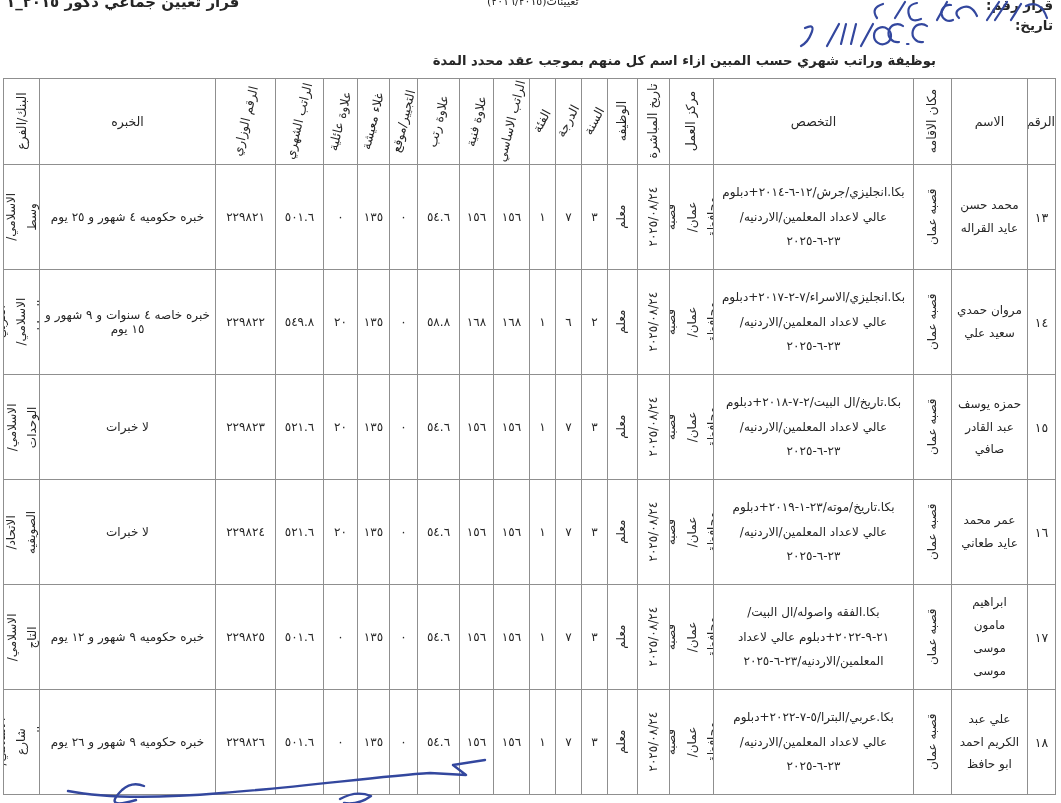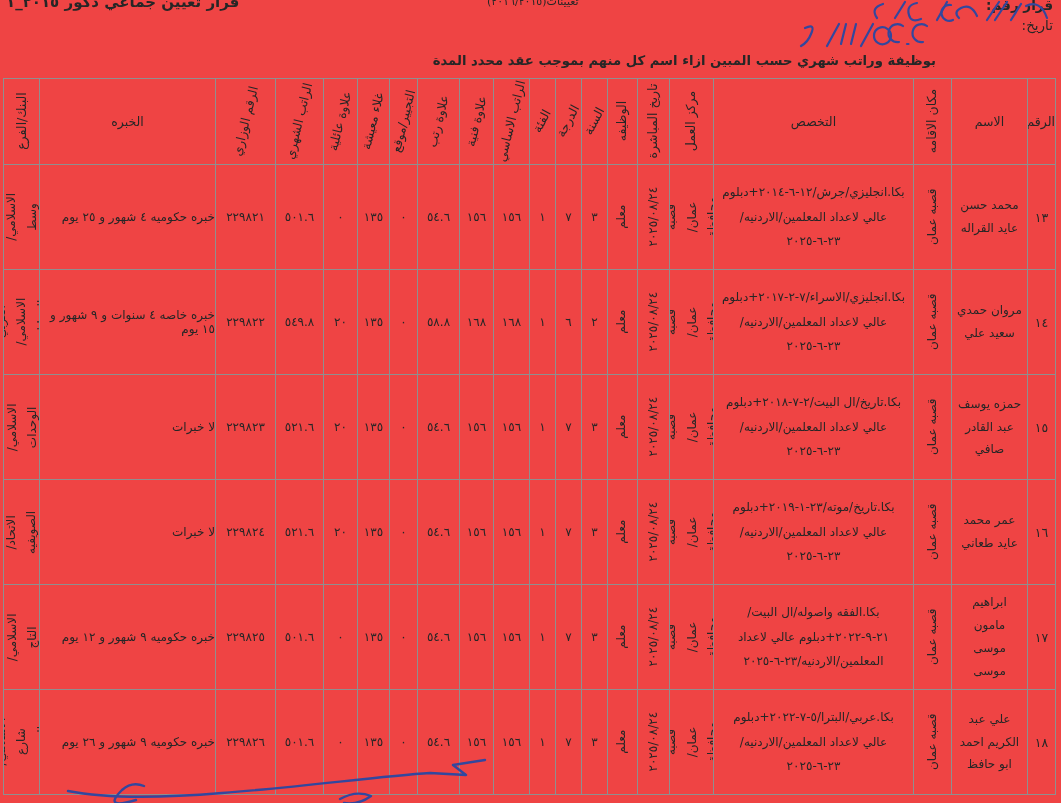--- a/index.html
+++ b/index.html
@@ -1,33 +1,33 @@
 <!DOCTYPE html>
 <html lang="ar" dir="rtl"><head>
 <meta charset="utf-8">
 <style>
   html,body{margin:0;padding:0;}
   body{font-family:"DejaVu Sans", sans-serif;background:#e8e7e4;}
-  #page{position:relative;width:1061px;height:803px;overflow:hidden;background:#ef4444;color:#262626;margin:0 auto;}
+  #page{position:relative;width:1061px;height:803px;overflow:hidden;background:#ffffff;color:#262626;margin:0 auto;}
   
   .t-left{position:absolute;top:-7px;left:6px;direction:rtl;font-weight:bold;font-size:15px;line-height:19px;white-space:nowrap;}
   .t-small{position:absolute;top:-6px;left:487px;direction:rtl;font-size:11px;line-height:15px;white-space:nowrap;}
   .t-decno{position:absolute;top:-3px;right:8px;font-weight:bold;font-size:13.5px;}
-  .t-date{position:absolute;top:17px;right:8px;font-weight:normal;font-size:13.5px;}
+  .t-date{position:absolute;top:17px;right:8px;font-weight:bold;font-size:13.5px;}
   .intro{position:absolute;top:52px;right:125px;text-align:center;font-weight:bold;font-size:13.2px;line-height:17px;direction:rtl;}
   
   table{position:absolute;top:78px;right:5px;width:1052px;border-collapse:collapse;table-layout:fixed;direction:rtl;background:transparent;}
   td,th{border:1px solid #8f8f8f;padding:0;text-align:center;vertical-align:middle;font-weight:normal;overflow:hidden;}
   th{font-size:12.5px;}
   td{font-size:12px;}
   tr.hdr{height:86px;}
   tr.dr{height:105px;}
   .spec{font-size:12px;line-height:2.05;padding:8px 6px;direction:rtl;}
   .name{font-size:12px;line-height:1.9;padding:0 4px;}
-  .exp{font-size:12px;text-align:right;}
+  .exp{font-size:12px;}
   .num{font-size:12.5px;}
   .rot{display:flex;align-items:center;justify-content:center;height:103px;}
   .roth{display:flex;align-items:center;justify-content:center;height:84px;}
   .r90{transform:rotate(-90deg);white-space:pre;display:inline-block;line-height:1.45;text-align:center;}
   .r75{transform:rotate(-76deg);white-space:pre;display:inline-block;line-height:1.3;}
   .r62{transform:rotate(-62deg);white-space:pre;display:inline-block;line-height:1.3;}
   .two{white-space:pre-line;line-height:1.7;}
   .hw{position:absolute;pointer-events:none;}
   .pen{stroke:#33479e;fill:none;stroke-linecap:round;stroke-linejoin:round;}
 </style>

